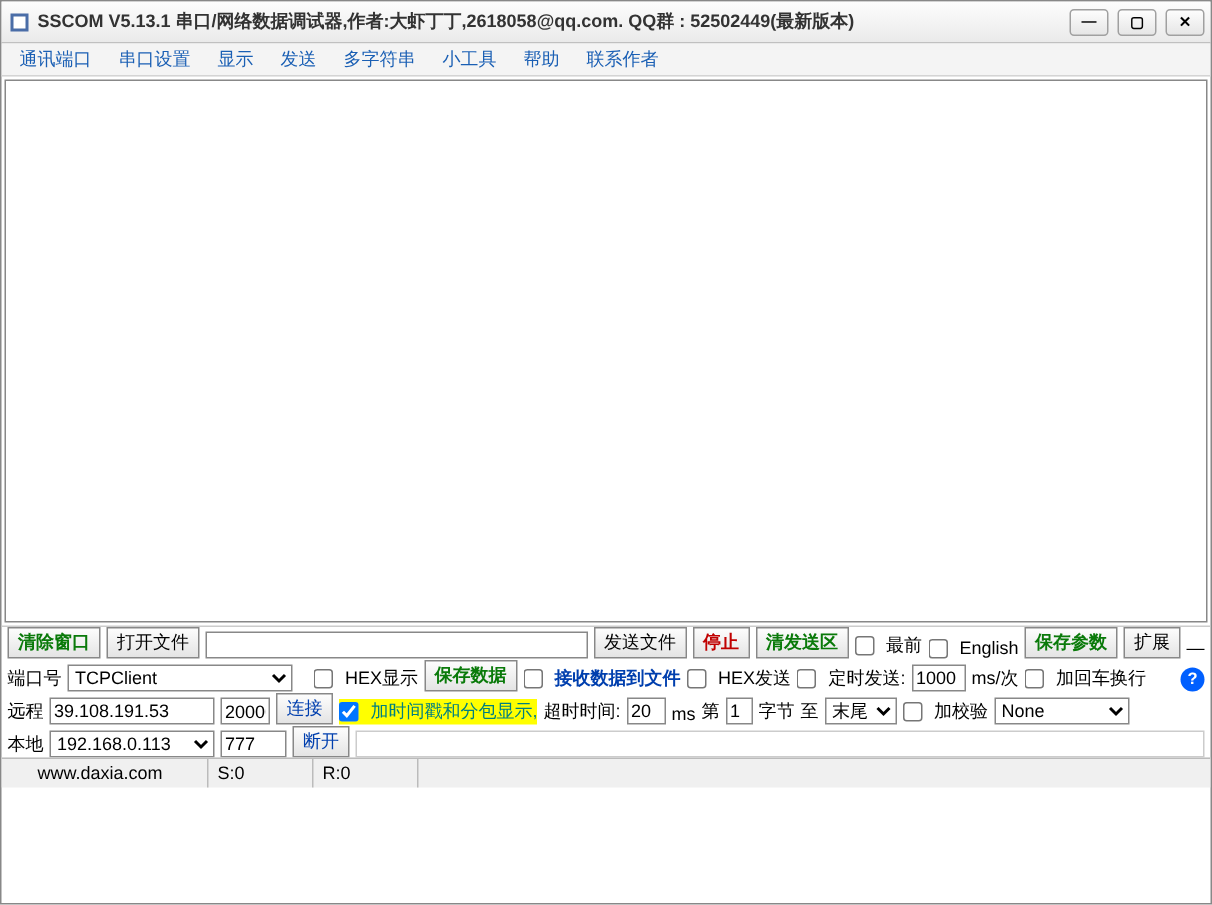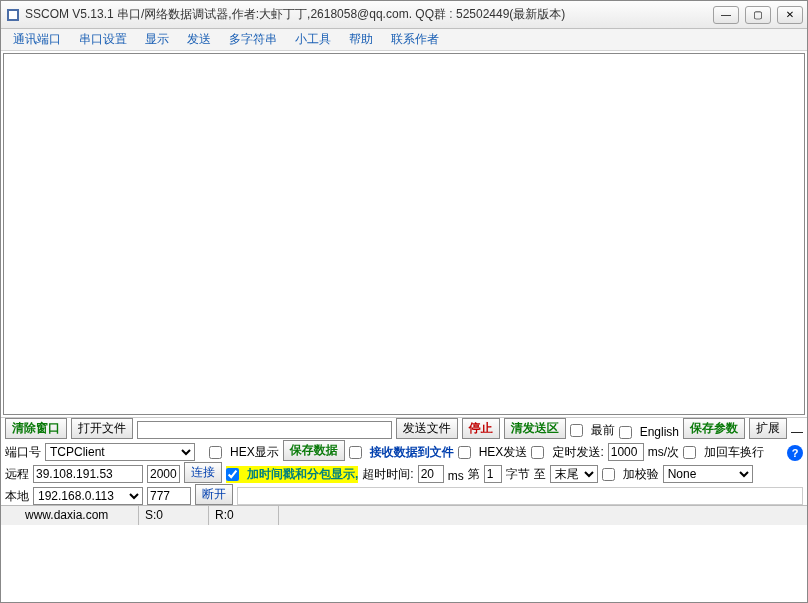--- a/index.html
+++ b/index.html
@@ -12,20 +12,21 @@
   overflow: hidden;
   border: 1px solid #888;
 }
 .titlebar {
   height: 28px;
   background: linear-gradient(#fdfdfd, #eaeaea);
   border-bottom: 1px solid #c0c0c0;
   display: flex;
   align-items: center;
   padding: 0 4px;
+  font-weight: bold;
 }
 .title-icon {
   width: 16px; height: 16px;
   margin-right: 4px;
   display: inline-flex; align-items: center; justify-content: center;
   color: #4a6da7;
 }
 .title-text { flex: 1; color: #333; font-size: 12px; }
 .win-controls { display: flex; gap: 6px; }
 .win-btn {
@@ -88,21 +89,21 @@
 }
 .select {
   border: 1px solid #888;
   background: #fff;
   font-size: 12px;
   height: 18px;
 }
 .checkbox-wrap { display: inline-flex; align-items: center; gap: 8px; white-space: nowrap; }
 .checkbox-wrap input { margin: 0; }
 .lbl { white-space: nowrap; }
-.lbl.teal { color: #008080; font-weight: bold; }
+.lbl.teal { color: #008080; font-weight: normal; }
 .lbl.blue { color: #003fae; font-weight: bold; }
 .highlight-yellow { background: #ffff00; }
 .ad-row {
   display: flex; align-items: center;
   background: #e6e6e6;
   padding: 2px 4px;
   font-size: 12px;
   gap: 4px;
 }
 .statusbar {

